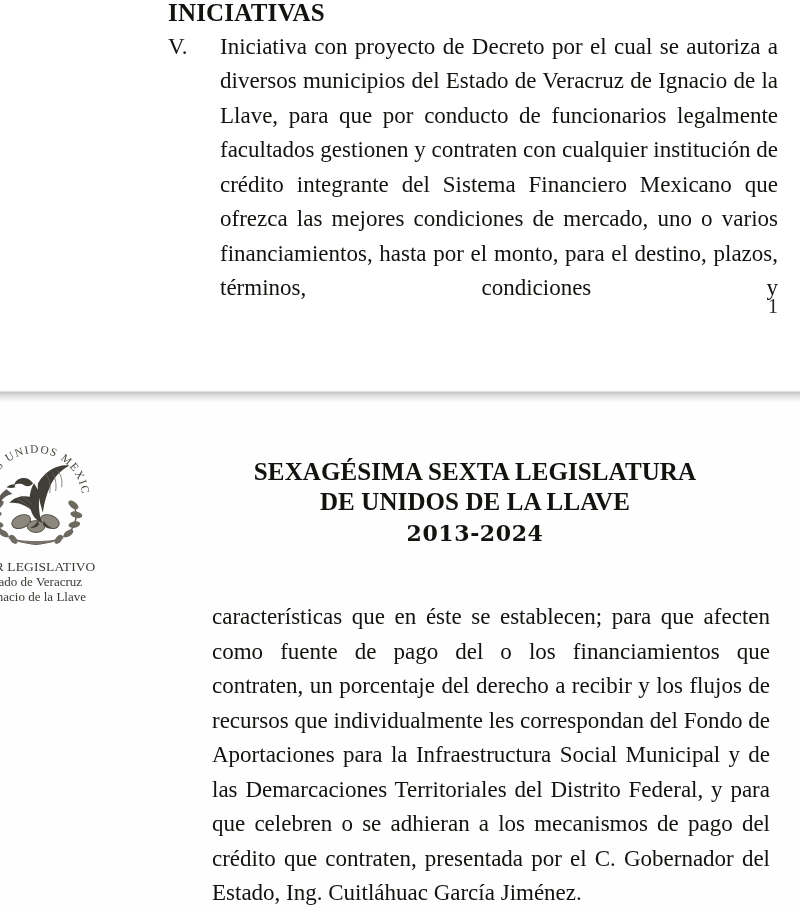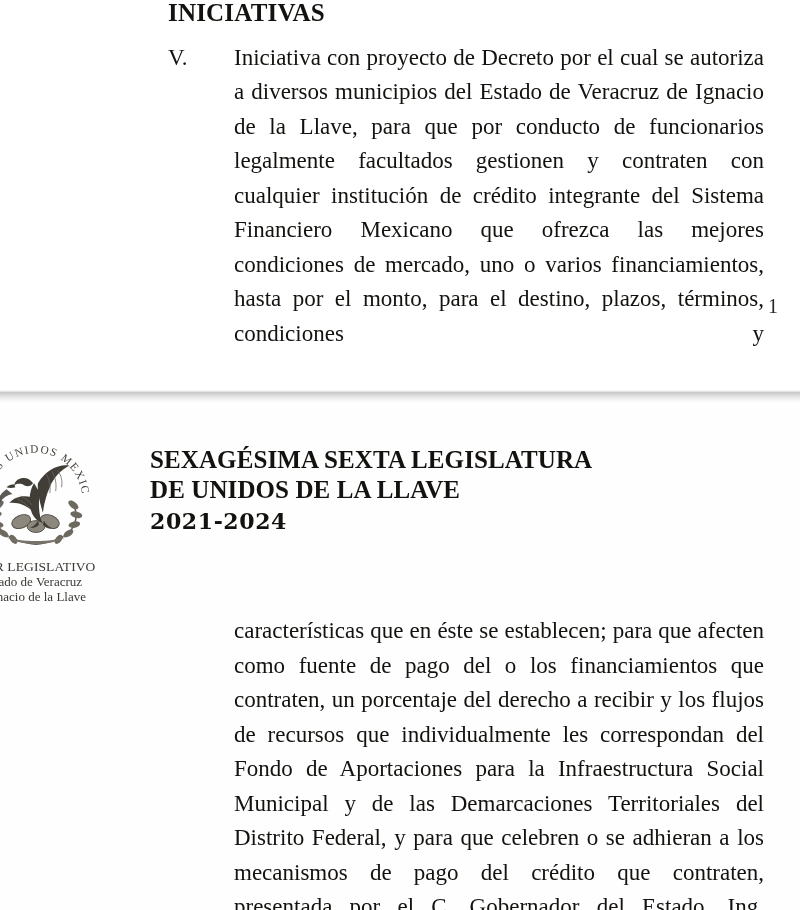--- a/index.html
+++ b/index.html
@@ -72,21 +72,21 @@
     left: 0;
     top: 0;
     font-size: 23px;
     line-height: 34.5px;
   }
   .body-text {
     font-size: 23px;
     line-height: 34.5px;
     text-align: justify;
     text-align-last: justify;
-    margin: 14px;
+    margin: 0;
     hyphens: none;
   }
   .body-text.last-ragged { text-align-last: left; }
 
   .page-number {
     position: absolute;
     left: 168px;
     width: 610px;
     top: 296px;
     text-align: right;
@@ -126,43 +126,43 @@
     white-space: nowrap;
   }
   .seal-caption .lh-main {
     font-size: 13.5px;
     letter-spacing: 0.1px;
   }
 
   .congress-heading {
     position: absolute;
     left: 150px;
-    top: 43px;
+    top: 55px;
     width: 650px;
-    text-align: left;
+    text-align: center;
     font-weight: bold;
   }
   .congress-heading .hl {
     font-size: 25px;
     line-height: 30px;
     letter-spacing: 0.1px;
     display: block;
   }
   .congress-heading .term {
     display: block;
     margin-top: 2px;
     font-family: "DejaVu Serif", "Liberation Serif", serif;
     font-size: 22px;
     line-height: 28px;
     letter-spacing: 0.6px;
   }
 
   .page-two-body {
     position: absolute;
-    left: 220px;
+    left: 212px;
     top: 198px;
     width: 558px;
   }
 </style>
 </head>
 <body>
 
 <div class="page" id="page-one">
 
   <div class="doc-col">
@@ -247,20 +247,20 @@
       <div class="seal-caption">
         <div class="lh-main">DER LEGISLATIVO</div>
         <div>stado de Veracruz</div>
         <div>Ignacio de la Llave</div>
       </div>
     </div>
 
     <div class="congress-heading">
       <span class="hl">SEXAGÉSIMA SEXTA LEGISLATURA</span>
       <span class="hl">DE UNIDOS DE LA LLAVE</span>
-      <span class="term">2021-2024</span>
+      <span class="term">2013-2024</span>
     </div>
   </div>
 
   <div class="page-two-body">
     <p class="body-text last-ragged">características que en éste se establecen; para que afecten como fuente de pago del o los financiamientos que contraten, un porcentaje del derecho a recibir y los flujos de recursos que individualmente les correspondan del Fondo de Aportaciones para la Infraestructura Social Municipal y de las Demarcaciones Territoriales del Distrito Federal, y para que celebren o se adhieran a los mecanismos de pago del crédito que contraten, presentada por el C. Gobernador del Estado, Ing. Cuitláhuac García Jiménez.</p>
   </div>
 </div>
 
 </body></html>

